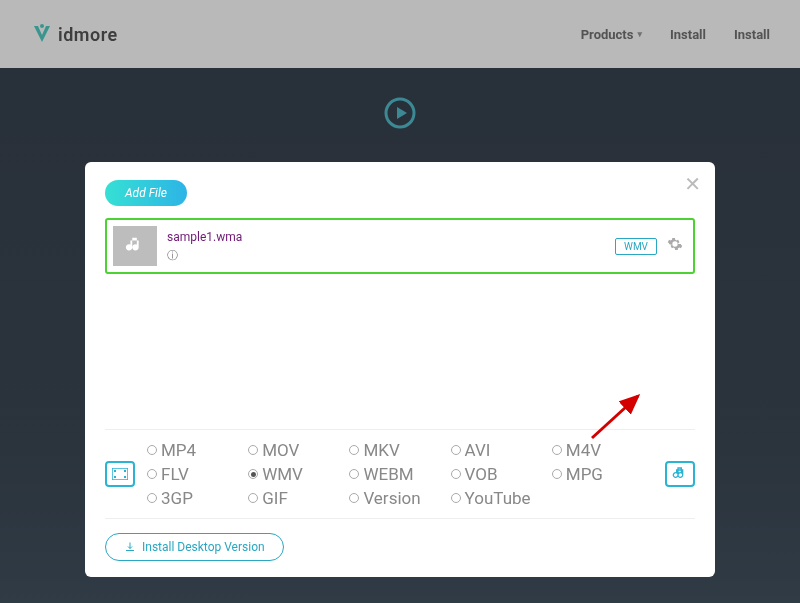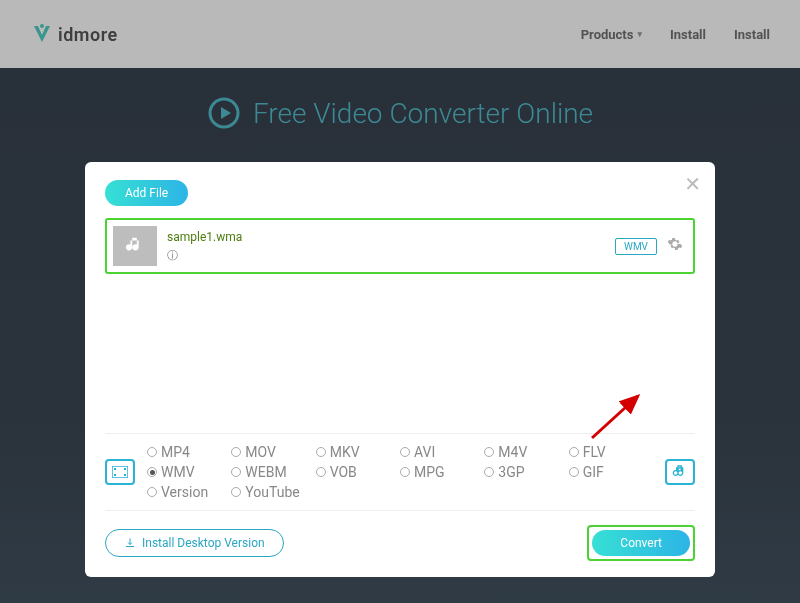--- a/index.html
+++ b/index.html
@@ -8,33 +8,33 @@
 .topbar { height:68px; background:#fff; display:flex; align-items:center; padding:0 30px; justify-content:space-between; position:relative; z-index:1; }
 .logo { display:flex; align-items:center; gap:4px; }
 .logo-mark { width:24px; height:24px; }
 .logo-text { font-size:18px; font-weight:600; color:#333; letter-spacing:.5px; }
 .nav { display:flex; gap:28px; font-size:13px; color:#555;font-weight:bold; }
 .nav-item { display:flex; align-items:center; gap:4px; cursor:pointer; }
 .hero { height:547px; background:linear-gradient(to bottom,#0e1b2b 0%,#132230 70%,#1b2e40 100%); display:flex; flex-direction:column; align-items:center; padding-top:28px; position:relative; z-index:0; }
 .hero-title { display:flex; align-items:center; gap:12px; color:#2fb0c2; font-size:28px; font-weight:300; }
 .modal { position:absolute; top:162px; left:85px; width:630px; height:415px; background:#fff; border-radius:6px; z-index:10; padding:18px 20px 16px; display:flex; flex-direction:column; }
 .close { position:absolute; top:12px; right:14px; color:#bbb; font-size:20px; cursor:pointer; line-height:1; }
-.add-file { background:linear-gradient(90deg,#36e0d4,#2db4e6); color:#fff; border:none; border-radius:14px; padding:6px 20px; font-size:12px; cursor:pointer; width:max-content; }
+.add-file { background:linear-gradient(90deg,#36e0d4,#2db4e6); color:#fff; border:none; border-radius:14px; padding:6px 20px; font-size:12px; cursor:pointer; width:max-content;font-style:italic; }
 .file-row { margin-top:12px; border:2px solid #4cd232; border-radius:3px; padding:6px 10px 6px 6px; display:flex; align-items:center; gap:10px; }
 .thumb { width:44px; height:40px; background:#bdbdbd; display:flex; align-items:center; justify-content:center; }
 .fileinfo { display:flex; flex-direction:column; gap:4px; }
-.fname { font-size:12px; color:#4d7c0f; }
+.fname { font-size:12px; color:#701a75; }
 .info-icon { font-size:11px; color:#777; }
 .spacer { flex:1; }
 .fmt-tag { border:1px solid #2aa7c2; color:#2aa7c2; font-size:10px; padding:2px 8px; border-radius:2px; cursor:pointer; }
 .gear { color:#aaa; cursor:pointer; }
 .formats-area { margin-top:auto; }
 .formats { border-top:1px solid #eee; border-bottom:1px solid #eee; padding:10px 0; display:flex; align-items:center; gap:12px; }
 .video-icon, .audio-icon { width:30px; height:26px; border:2px solid #2bb3d4; border-radius:4px; display:flex; align-items:center; justify-content:center; color:#2bb3d4; flex-shrink:0; }
-.fmt-grid { display:grid; grid-template-columns:repeat(6,1fr); gap:4px 0; flex:1; font-size:14px; color:#888; }
+.fmt-grid { display:grid; grid-template-columns:repeat(5,1fr); gap:4px 0; flex:1; font-size:17px; color:#888; }
 .fmt-opt { display:flex; align-items:center; gap:4px; cursor:pointer; white-space:nowrap; }
 .radio { width:10px; height:10px; border:1px solid #aaa; border-radius:50%; display:inline-flex; align-items:center; justify-content:center; flex-shrink:0; }
 .radio.sel::after { content:''; width:5px; height:5px; background:#555; border-radius:50%; }
 .footer { display:flex; align-items:center; justify-content:space-between; margin-top:14px; }
 .install { border:1px solid #2aa7c2; color:#2aa7c2; background:#fff; border-radius:16px; padding:6px 18px; font-size:12px; display:flex; align-items:center; gap:6px; cursor:pointer; }
 .convert-wrap { border:2px solid #4cd232; border-radius:4px; padding:3px; }
 .convert { background:linear-gradient(90deg,#36e0d4,#2db4e6); color:#fff; border:none; border-radius:14px; padding:6px 28px; font-size:12px; cursor:pointer; }
 .arrow { position:absolute; top:390px; left:590px; z-index:20; pointer-events:none; }
 .chev { font-size:9px; color:#888; }
 </style>
@@ -62,21 +62,20 @@
       </div>
   </div>
 </div>
 
 <div class="hero">
   <div class="hero-title">
     <svg width="34" height="34" viewBox="0 0 34 34">
         <circle cx="17" cy="17" r="14" fill="none" stroke="#2fb0c2" stroke-width="3"></circle>
         <path d="M14 11 L24 17 L14 23 Z" fill="#2fb0c2"></path>
       </svg>
-    <span>Free Video Converter Online</span>
   </div>
 </div>
 
 <div class="overlay"></div>
 
 <div class="modal">
   <div class="close">✕</div>
   <button class="add-file">Add File</button>
 
   <div class="file-row">
@@ -173,23 +172,20 @@
           </svg>
       </div>
     </div>
     <div class="footer">
       <button class="install">
         <svg width="12" height="12" viewBox="0 0 24 24">
             <path fill="none" stroke="#2aa7c2" stroke-width="2" d="M12 3v12m0 0l-4-4m4 4l4-4M4 19h16"></path>
           </svg>
         <span>Install Desktop Version</span>
       </button>
-      <div class="convert-wrap">
-        <button class="convert">Convert</button>
-      </div>
     </div>
   </div>
 </div>
 
 <svg class="arrow" width="60" height="50" viewBox="0 0 60 50">
   <defs>
       <marker id="ah" markerWidth="8" markerHeight="8" refX="6" refY="3" orient="auto">
         <path d="M0 0 L7 3 L0 6 Z" fill="#d40000"></path>
       </marker>
     </defs>

